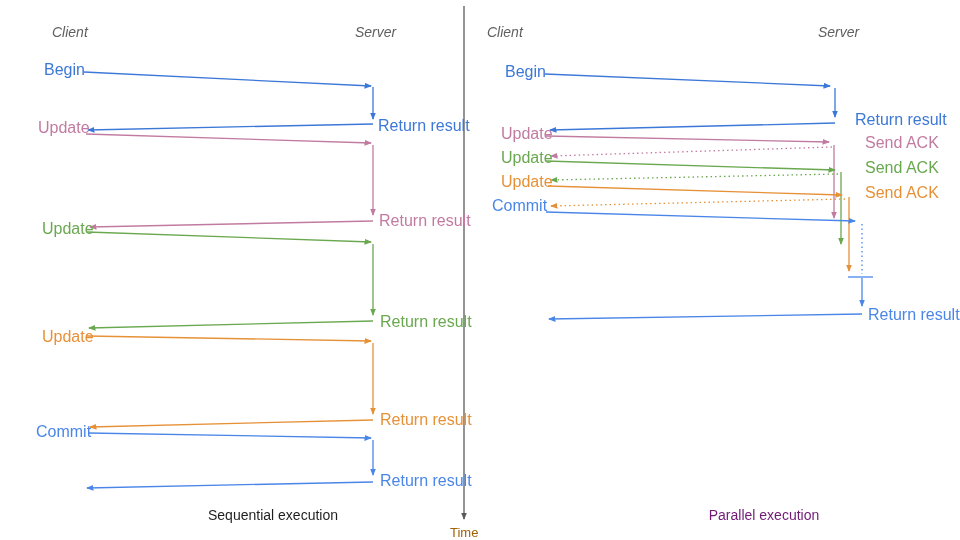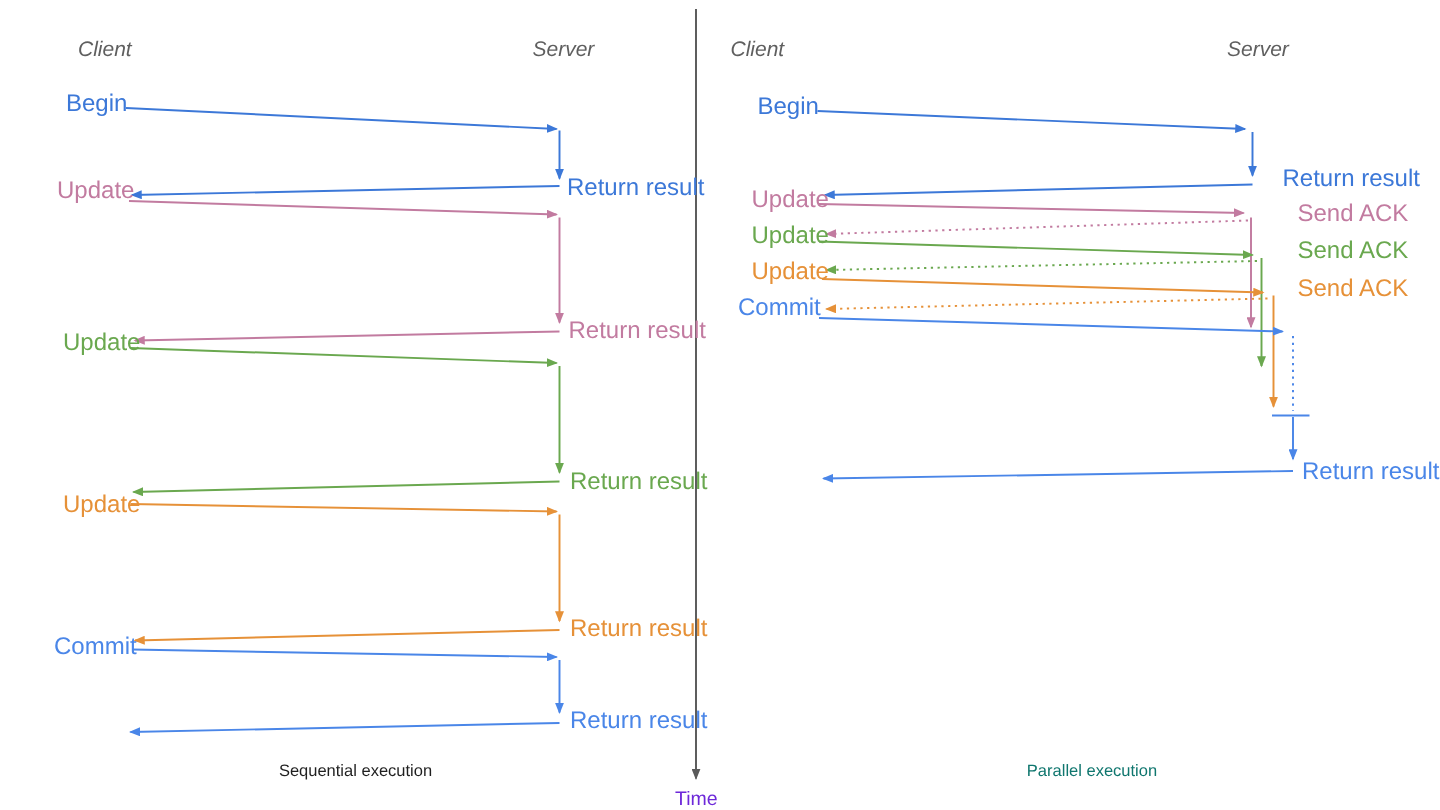--- a/index.html
+++ b/index.html
@@ -4,21 +4,21 @@
 <style>
   html,body{margin:0;padding:0;background:#ffffff;}
   .stage{
     position:relative;width:960px;height:540px;background:#ffffff;overflow:hidden;
     font-family:"Liberation Sans", sans-serif;
   }
   #canvas{position:absolute;left:0;top:0;}
   #labels{position:absolute;left:0;top:0;width:960px;height:412px;pointer-events:none;}
   .lbl{position:absolute;white-space:nowrap;transform:translateY(-50%);font-size:16px;line-height:1;}
   .lbl.header{font-style:italic;font-size:14px;}
-  .lbl.caption{font-size:11px;transform:translate(-50%,-50%);}
+  .lbl.caption{font-size:14px;transform:translate(-50%,-50%);margin-left:36px;}
   .lbl.time{font-size:13px;}
 </style>
 </head>
 <body>
 
 <div class="stage">
   <svg id="canvas" width="960" height="540">
     <defs id="markerdefs">
         <marker id="arr-3c78d8" markerWidth="8" markerHeight="6" refX="6.5" refY="3" orient="auto" markerUnits="userSpaceOnUse">
           <path d="M0,0 L7.5,3 L0,6 Z" fill="#3c78d8"></path>
@@ -94,16 +94,16 @@
       <span class="lbl message" style="left: 501px; top: 134px; color: rgb(194, 123, 160);">Update</span>
       <span class="lbl message" style="left: 501px; top: 158px; color: rgb(106, 168, 79);">Update</span>
       <span class="lbl message" style="left: 501px; top: 182px; color: rgb(230, 145, 56);">Update</span>
       <span class="lbl message" style="left: 492px; top: 206px; color: rgb(74, 134, 232);">Commit</span>
       <span class="lbl message" style="left: 855px; top: 120px; color: rgb(60, 120, 216);">Return result</span>
       <span class="lbl message" style="left: 865px; top: 143px; color: rgb(194, 123, 160);">Send ACK</span>
       <span class="lbl message" style="left: 865px; top: 168px; color: rgb(106, 168, 79);">Send ACK</span>
       <span class="lbl message" style="left: 865px; top: 193px; color: rgb(230, 145, 56);">Send ACK</span>
       <span class="lbl message" style="left: 868px; top: 315px; color: rgb(74, 134, 232);">Return result</span>
       <span class="lbl caption" style="left: 237px; top: 515px; color: rgb(31, 31, 31);">Sequential execution</span>
-      <span class="lbl caption" style="left: 728px; top: 515px; color: #0f766e;">Parallel execution</span>
-      <span class="lbl time" style="left: 450px; top: 532px; color: #6d28d9;">Time</span>
+      <span class="lbl caption" style="left: 728px; top: 515px; color: #701a75;">Parallel execution</span>
+      <span class="lbl time" style="left: 450px; top: 532px; color: #a16207;">Time</span>
     </div>
 </div>
 
 </body></html>

